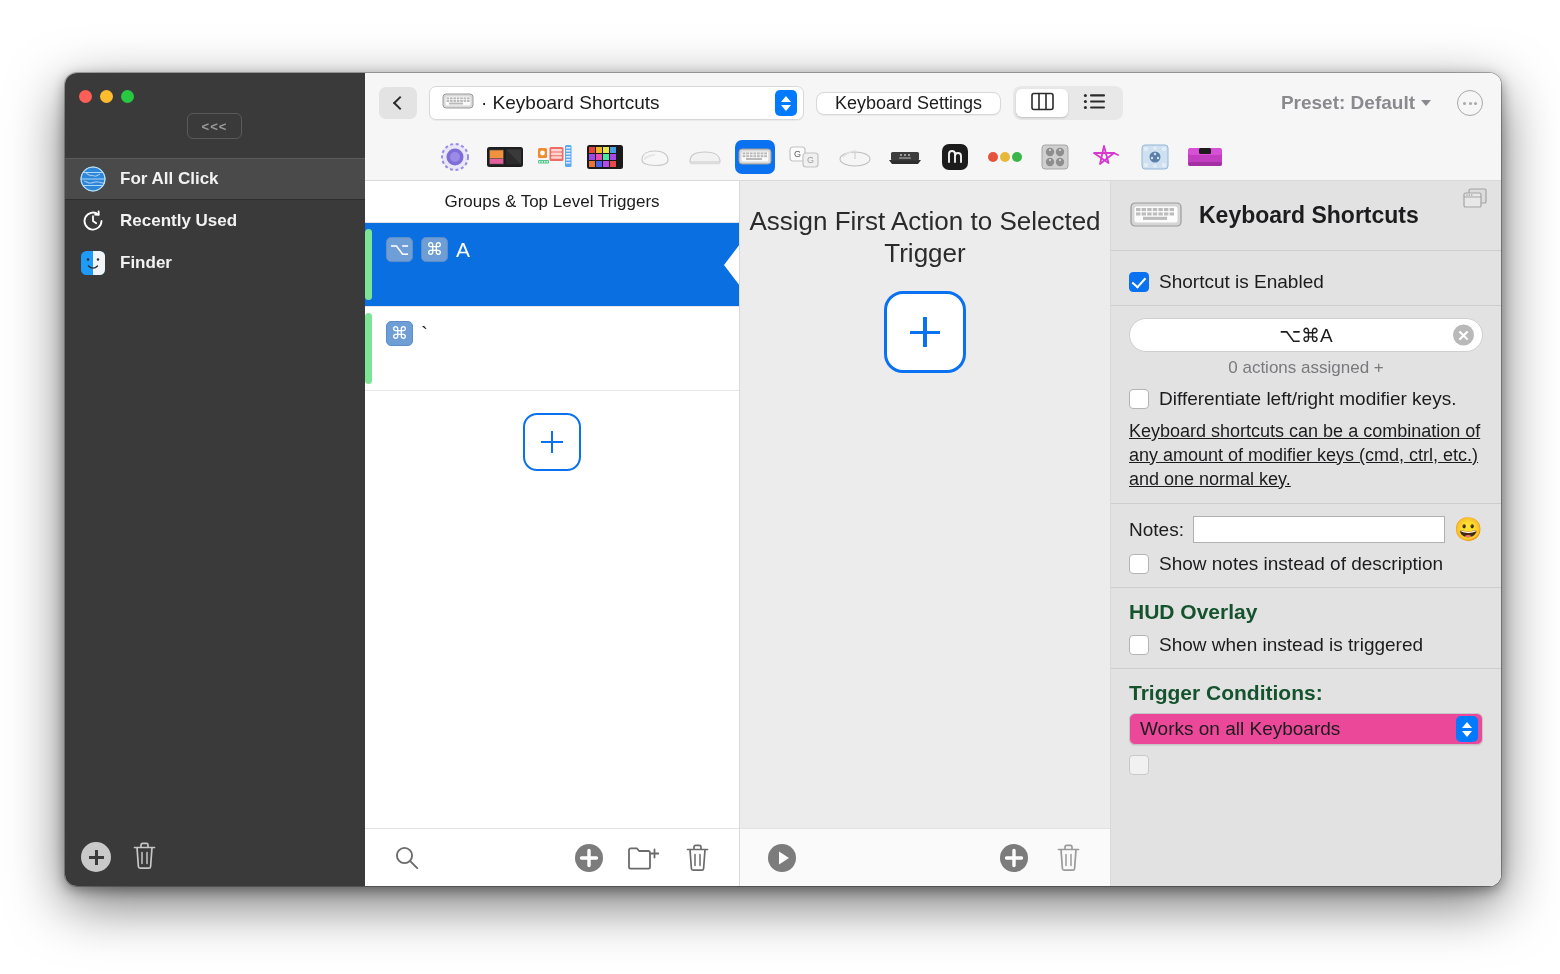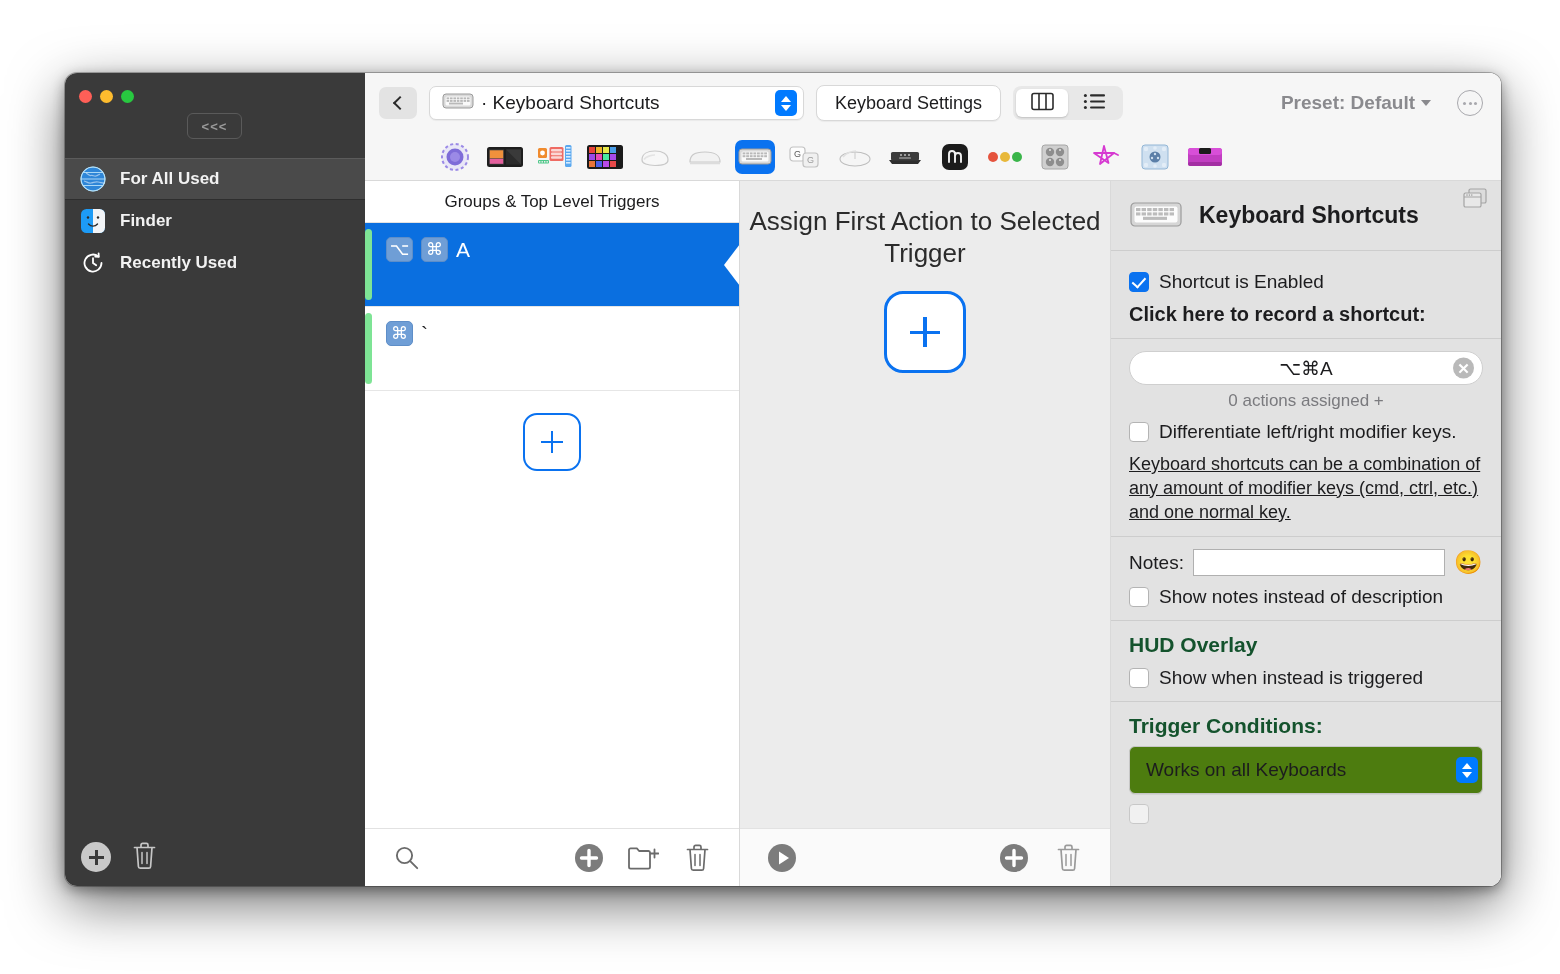--- a/index.html
+++ b/index.html
@@ -131,21 +131,21 @@
     align-items: center; justify-content: center; gap: 3px;
     flex: 0 0 22px;
   }
   .stepper .up, .stepper .dn {
     width: 0; height: 0; border-left: 5px solid transparent; border-right: 5px solid transparent;
   }
   .stepper .up { border-bottom: 6px solid #fff; }
   .stepper .dn { border-top: 6px solid #fff; }
 
   .pill-btn {
-    height: 36px; border-radius: 8px; background: #fff;
+    height: 23px; border-radius: 8px; background: #fff;
     border: 1px solid #d8d8d8;
     display: flex; align-items: center; padding: 0 18px;
     font-size: 18px; color: #1c1c1e;
     box-shadow: 0 1px 1px rgba(0,0,0,.05);
     white-space: nowrap;
   }
   .seg {
     height: 34px; border-radius: 8px;
     background: #e8e8e8;
     display: flex; align-items: center;
@@ -320,24 +320,24 @@
   .sub-center { text-align: center; font-size: 17px; color: #7a7a7e; margin-bottom: 8px; }
   .desc { font-size: 18px; color: #1c1c1e; line-height: 1.32; margin: 8px 0 6px 0; text-decoration: underline; }
   .notes-row { display: flex; align-items: center; gap: 9px; margin: 4px 0; }
   .notes-input {
     flex: 1; height: 27px; background: #fff;
     border: 1px solid #b0b0b0;
   }
   .emoji { font-size: 23px; line-height: 1; }
   .sec-title { font-size: 21px; font-weight: 700; color: #14532d; margin: 4px 0 8px 0; }
   .select {
-    height: 48px; background: #4d7c0f; border-radius: 6px;
+    height: 32px; background: #ec4899; border-radius: 6px;
     border: 1px solid #c6c6c6;
     display: flex; align-items: center;
-    padding: 0 4px 0 16px;
+    padding: 0 4px 0 10px;
     box-shadow: 0 1px 1px rgba(0,0,0,.07);
     margin-bottom: 8px;
   }
   .select .sv { flex: 1; font-size: 19px; color: #1c1c1e; white-space: nowrap; overflow: hidden; }
   .cut-row { opacity: .55; }
 </style>
 </head>
 <body>
 
 <div id="window">
@@ -355,45 +355,45 @@
 
       <div class="side-item selected">
         <span class="side-icon">
           <svg width="26" height="26" viewBox="0 0 26 26">
             <circle cx="13" cy="13" r="12" fill="#2e86d8"></circle>
             <circle cx="13" cy="13" r="12" fill="none" stroke="#8fd0f5" stroke-width="1"></circle>
             <path d="M13 1a12 12 0 000 24M13 1a12 12 0 010 24M1 13h24M3.5 6.5h19M3.5 19.5h19" fill="none" stroke="#bfe6fb" stroke-width="1.1" opacity=".85"></path>
             <path d="M6 7c2 1 3 3 5 2.5s3 1 5 .5 3-2 4-1.5M4 15c3 .6 4 2.5 7 2s4-1.5 7-1 5 1.5 6.5 1" fill="none" stroke="#ffffff" stroke-width="1.2" opacity=".5"></path>
           </svg>
         </span>
-        <span>For All Used</span>
+        <span>For All Click</span>
+      </div>
+
+      <div class="side-item">
+        <span class="side-icon">
+          <svg width="26" height="26" viewBox="0 0 26 26">
+            <path d="M21.5 13a8.5 8.5 0 11-3.2-6.6" fill="none" stroke="#fff" stroke-width="1.8" stroke-linecap="round"></path>
+            <path d="M18.6 3.3l.2 3.6-3.6-.2" fill="none" stroke="#fff" stroke-width="1.8" stroke-linecap="round" stroke-linejoin="round"></path>
+            <path d="M13 8.2V13l3.2 2.3" fill="none" stroke="#fff" stroke-width="1.8" stroke-linecap="round"></path>
+          </svg>
+        </span>
+        <span>Recently Used</span>
       </div>
 
       <div class="side-item">
         <span class="side-icon">
           <svg width="26" height="26" viewBox="0 0 26 26">
             <rect x="1" y="1" width="24" height="24" rx="5.5" fill="#1d9bf6"></rect>
             <path d="M13 1h6.5A5.5 5.5 0 0125 6.5v13A5.5 5.5 0 0119.5 25H13z" fill="#f2f4f7"></path>
             <circle cx="8" cy="9.5" r="1.2" fill="#2a2a2a"></circle>
             <circle cx="18" cy="9.5" r="1.2" fill="#2a2a2a"></circle>
             <path d="M8.5 16c2.5 2.8 6.5 2.8 9 0" fill="none" stroke="#2a2a2a" stroke-width="1.4" stroke-linecap="round"></path>
           </svg>
         </span>
         <span>Finder</span>
-      </div>
-
-      <div class="side-item">
-        <span class="side-icon">
-          <svg width="26" height="26" viewBox="0 0 26 26">
-            <path d="M21.5 13a8.5 8.5 0 11-3.2-6.6" fill="none" stroke="#fff" stroke-width="1.8" stroke-linecap="round"></path>
-            <path d="M18.6 3.3l.2 3.6-3.6-.2" fill="none" stroke="#fff" stroke-width="1.8" stroke-linecap="round" stroke-linejoin="round"></path>
-            <path d="M13 8.2V13l3.2 2.3" fill="none" stroke="#fff" stroke-width="1.8" stroke-linecap="round"></path>
-          </svg>
-        </span>
-        <span>Recently Used</span>
       </div>
     </div>
 
     <div id="sidebar-bottom">
       <div class="round-plus"></div>
       <span>
         <svg width="27" height="29" viewBox="0 0 27 29">
           <path d="M3.5 6.5h20M10 6.5V4a1.6 1.6 0 011.6-1.6h3.8A1.6 1.6 0 0117 4v2.5M6 6.5l1.4 19a1.8 1.8 0 001.8 1.7h8.6a1.8 1.8 0 001.8-1.7l1.4-19" fill="none" stroke="#c6c6c6" stroke-width="1.7" stroke-linecap="round" stroke-linejoin="round"></path>
           <path d="M11 11.5v11M16 11.5v11" fill="none" stroke="#c6c6c6" stroke-width="1.5" stroke-linecap="round"></path>
         </svg>
@@ -795,21 +795,20 @@
             </svg>
           </span>
         </div>
 
         <div class="insp-body">
           <div class="row">
             <span class="cb on"></span>
             <span class="lbl">Shortcut is Enabled</span>
           </div>
 
-          <div class="lbl bold" style="font-size:20px;margin:8px 0 2px 0;">Click here to record a shortcut:</div>
 
           <div class="hr full"></div>
 
           <div class="rec-field">
             <span class="val">⌥⌘A</span>
             <span class="clear-x">✕</span>
           </div>
 
           <div class="sub-center">0 actions assigned +</div>
 

